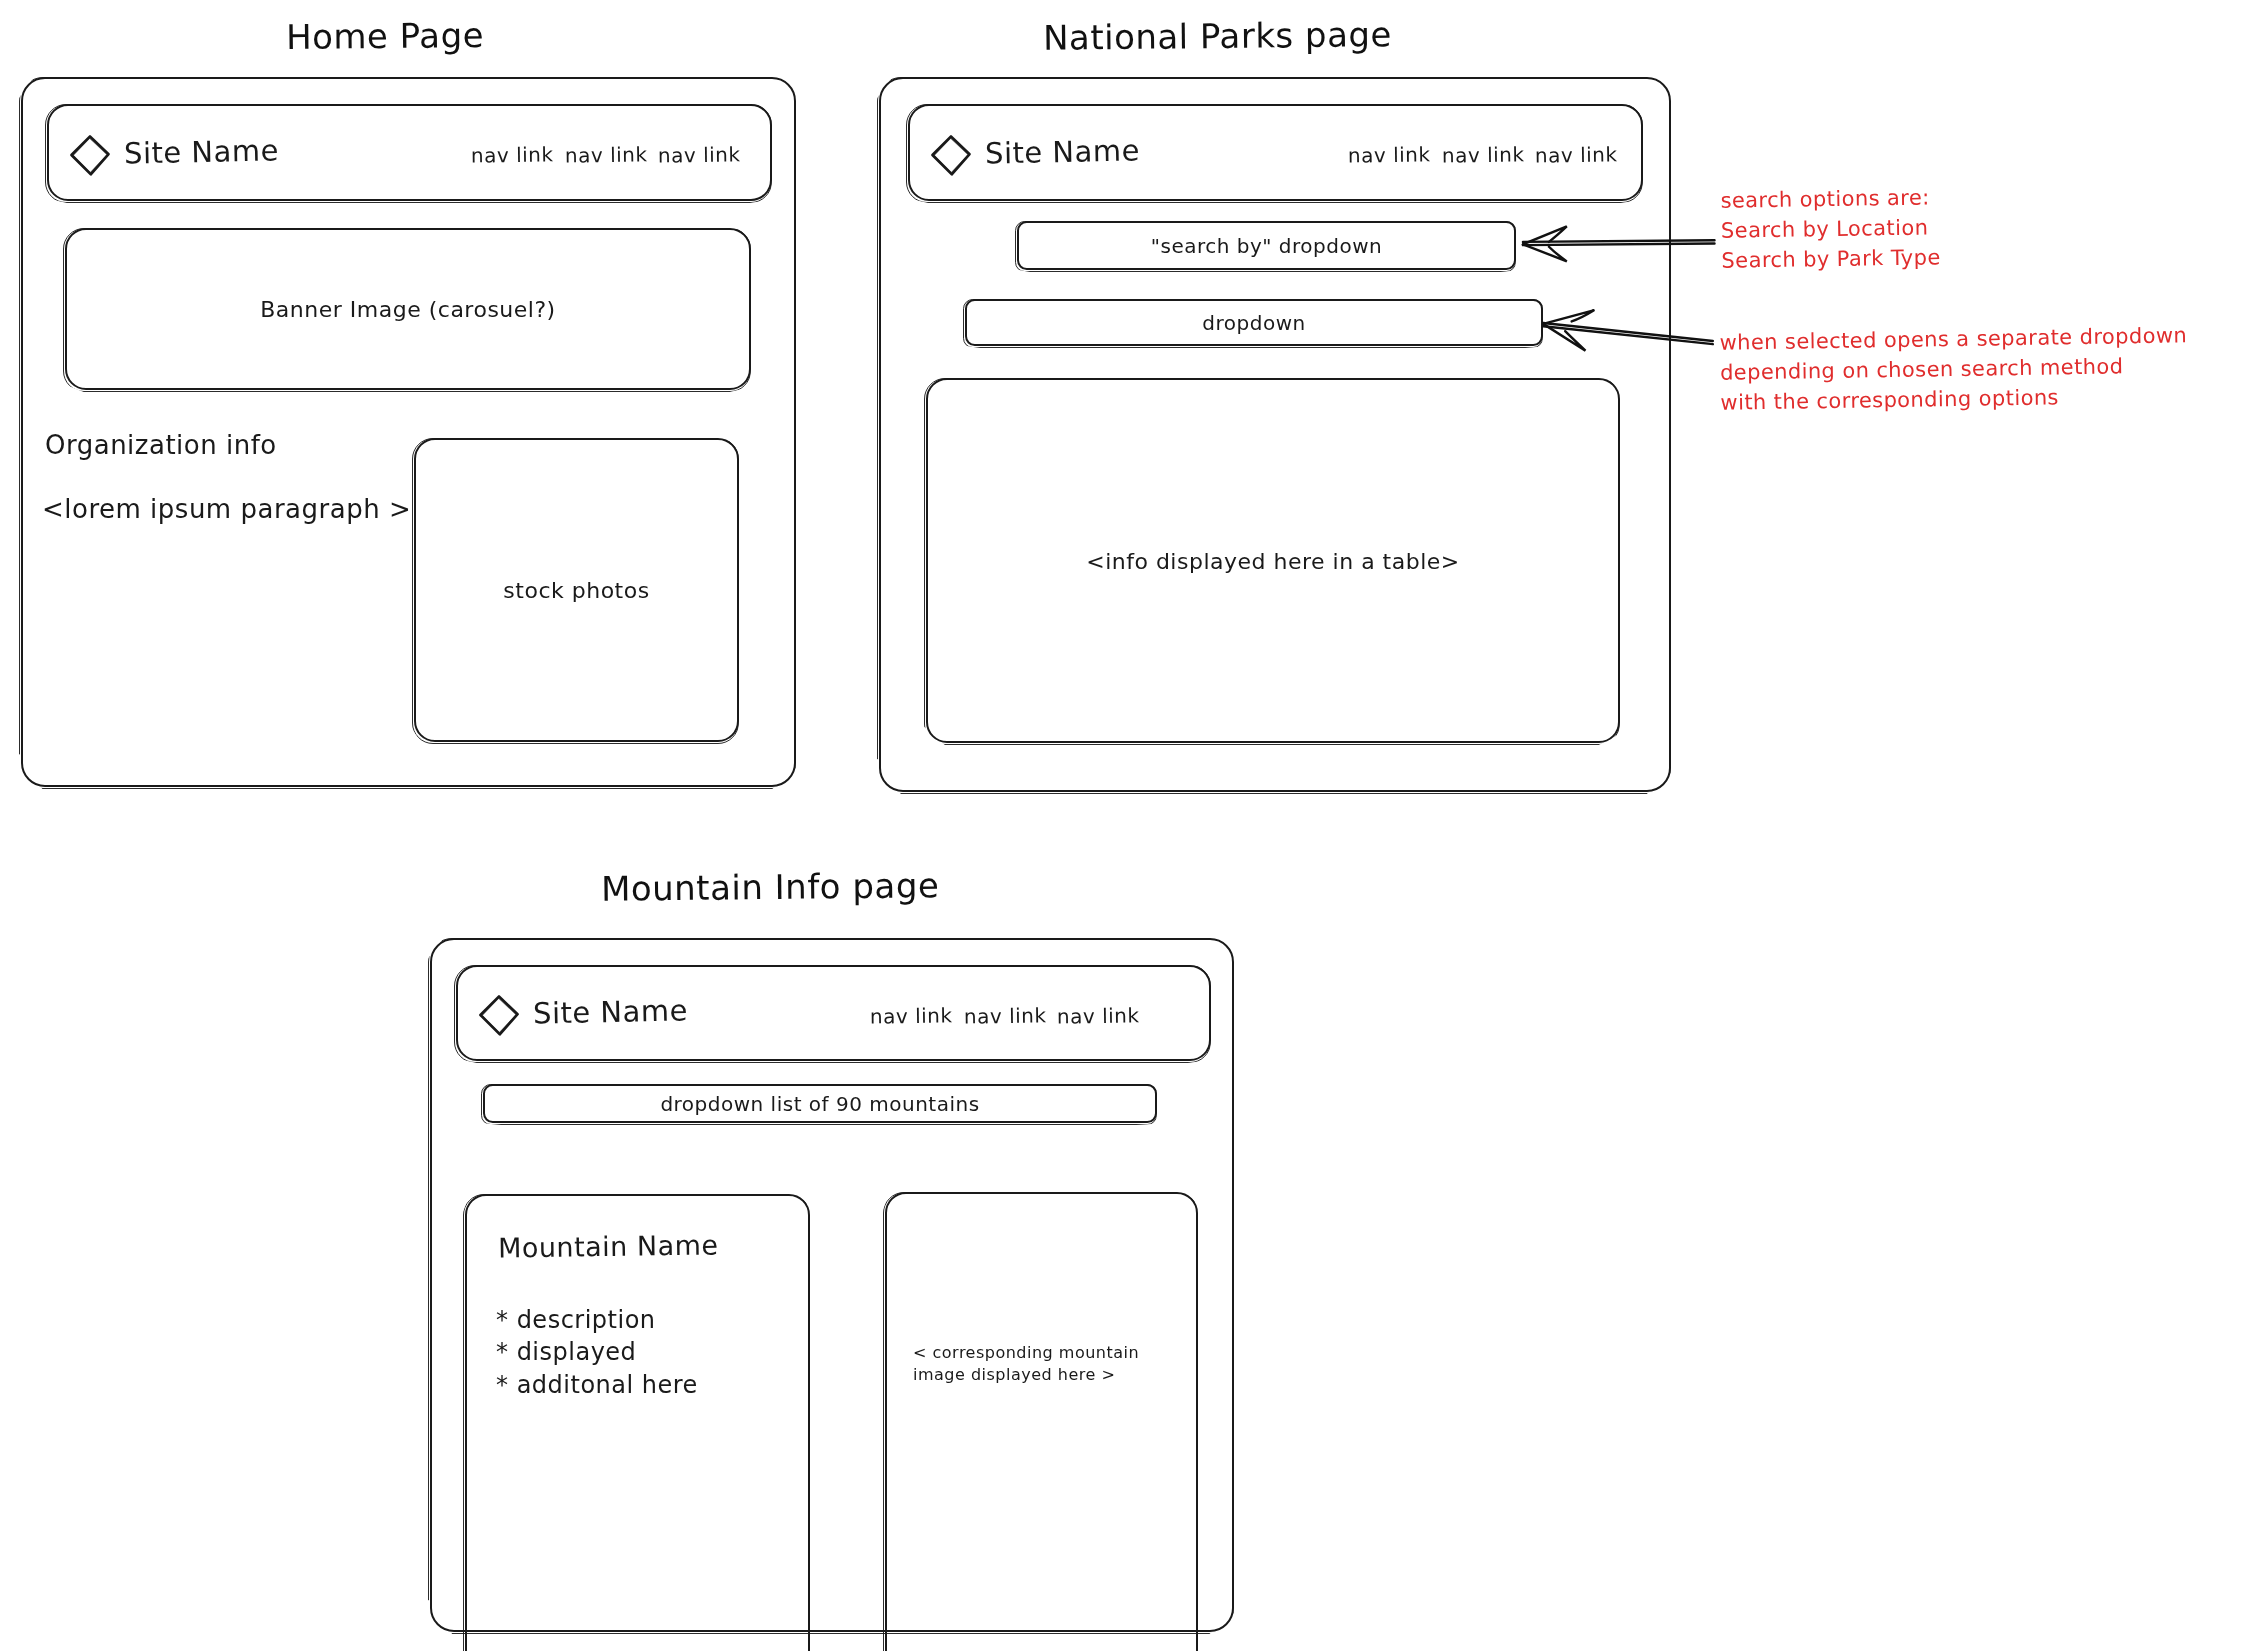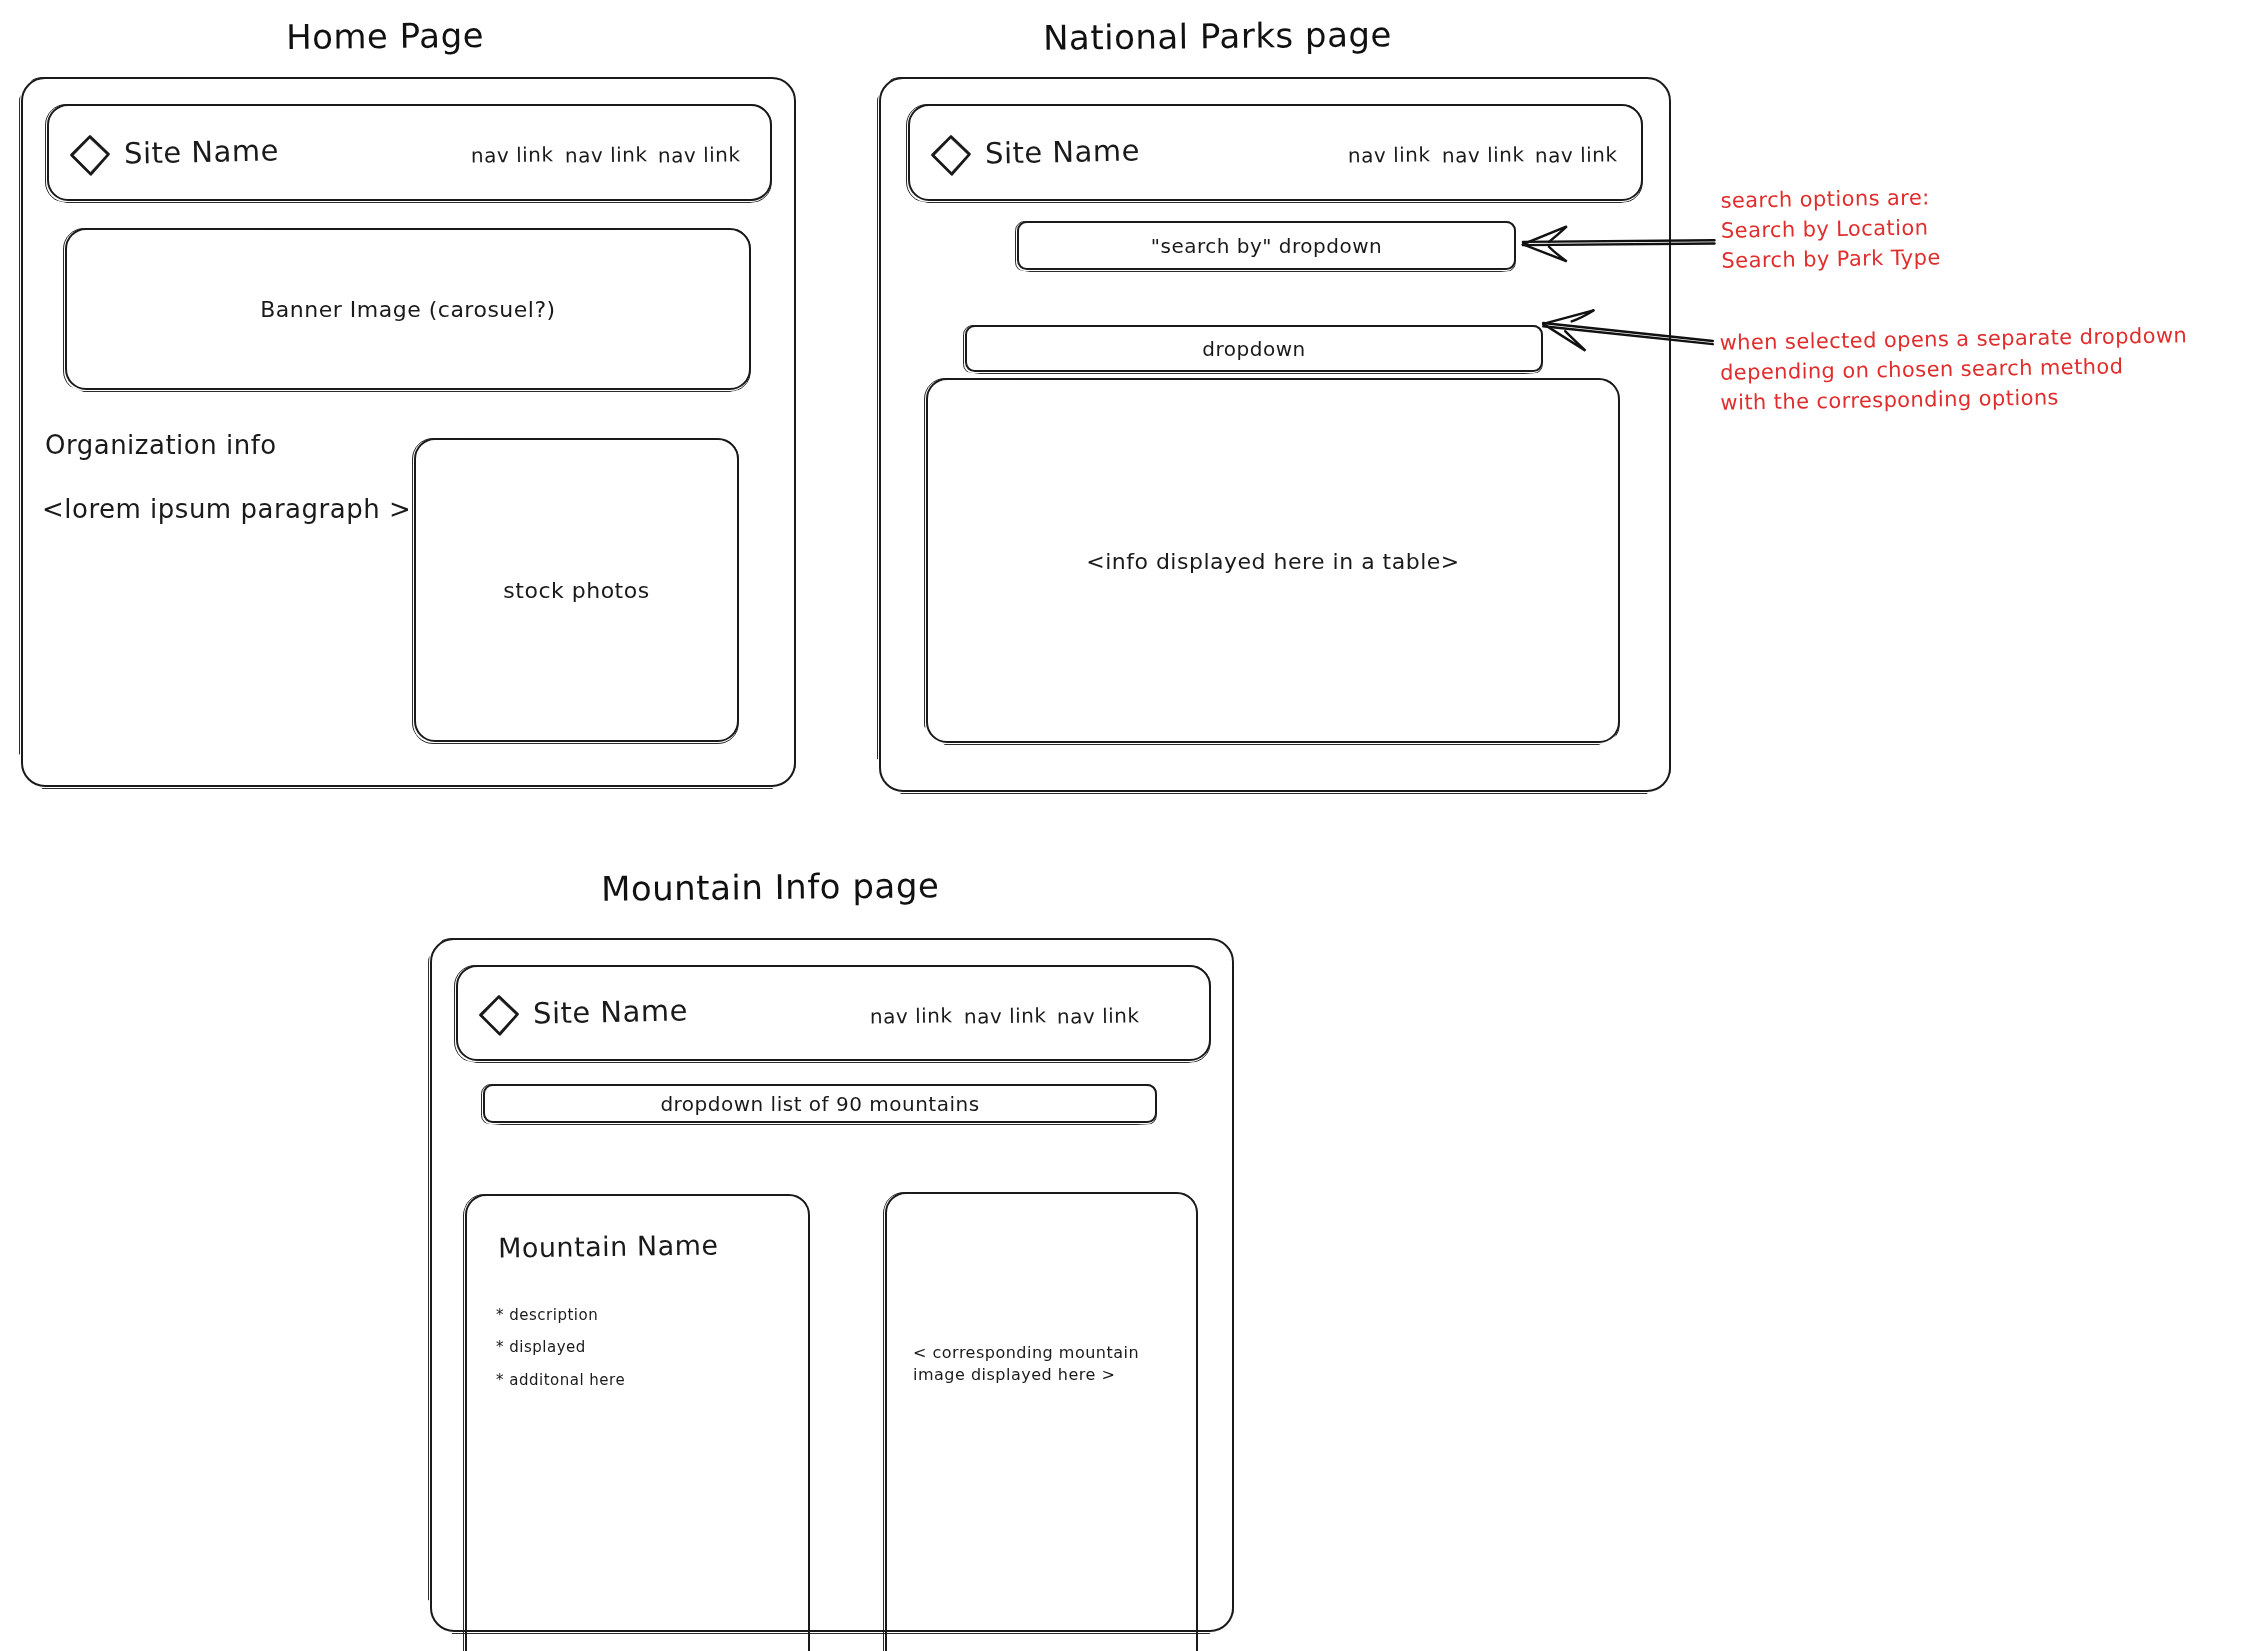--- a/index.html
+++ b/index.html
@@ -61,21 +61,21 @@
     font-size: 20px;
     white-space: nowrap;
     transform: rotate(-0.8deg);
   }
   .field-label {
     font-size: 20px;
     white-space: nowrap;
   }
   .body-text { font-size: 26px; white-space: nowrap; }
   .card-title { font-size: 27px; white-space: nowrap; transform: rotate(-0.8deg); }
-  .bullet { font-size: 15px; white-space: nowrap; }
+  .bullet { font-size: 24px; white-space: nowrap; }
   .placeholder-text { font-size: 22px; white-space: nowrap; }
   .wrap-text { font-size: 16px; line-height: 1.35; }
 
   .annot {
     position: absolute;
     color: #e02d2d;
     font-size: 21px;
     line-height: 1.42;
     white-space: pre;
     transform: rotate(-0.9deg);
@@ -150,21 +150,21 @@
     <div class="site-name hand abs" style="left:75px; top:29px;">Site Name</div>
     <div class="nav-link hand abs" style="left:438px; top:37px;">nav link</div>
     <div class="nav-link hand abs" style="left:532px; top:37px;">nav link</div>
     <div class="nav-link hand abs" style="left:625px; top:37px;">nav link</div>
   </div>
 
   <div class="sketch-box bar" style="left:1017px; top:221px; width:499px; height:49px;">
     <div class="ctr field-label hand">"search by" dropdown</div>
   </div>
 
-  <div class="sketch-box bar" style="left:965px; top:299px; width:578px; height:47px;margin-top:26px;">
+  <div class="sketch-box bar" style="left:965px; top:299px; width:578px; height:47px;">
     <div class="ctr field-label hand">dropdown</div>
   </div>
 
   <div class="sketch-box inner-card" style="left:926px; top:378px; width:694px; height:365px;">
     <div class="ctr placeholder-text hand">&lt;info displayed here in a table&gt;</div>
   </div>
 
 <div class="annot" style="left:1721px; top:185px;">search options are:
 Search by Location
 Search by Park Type</div>

